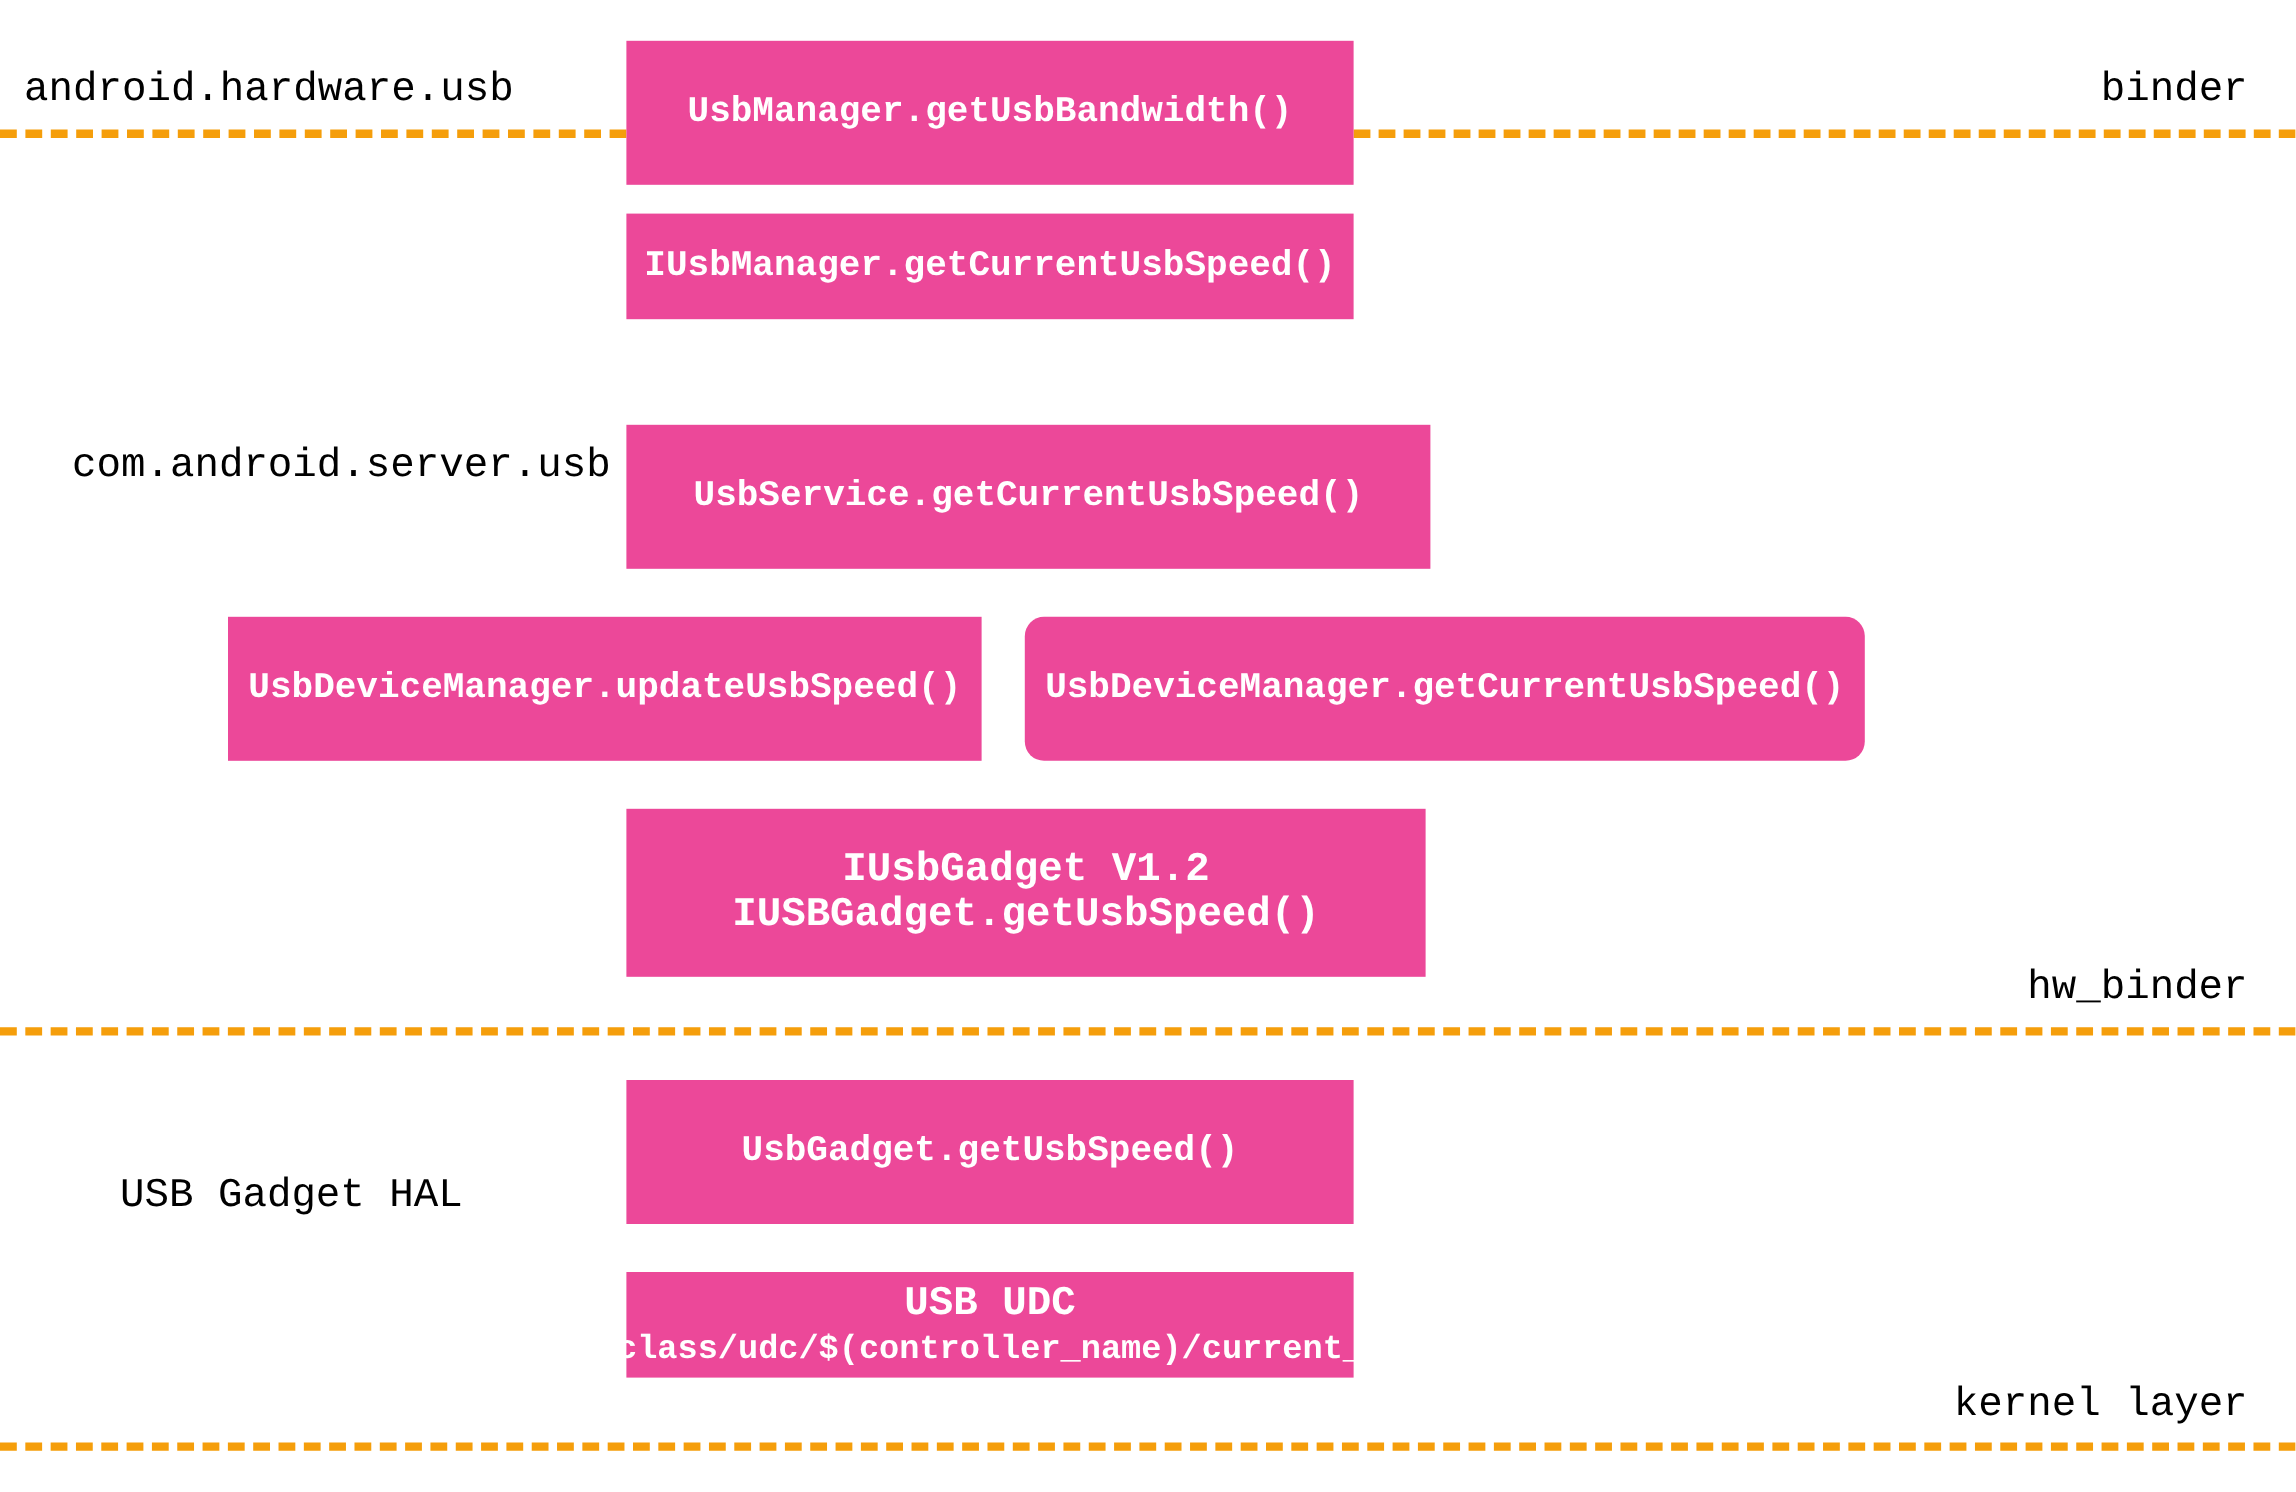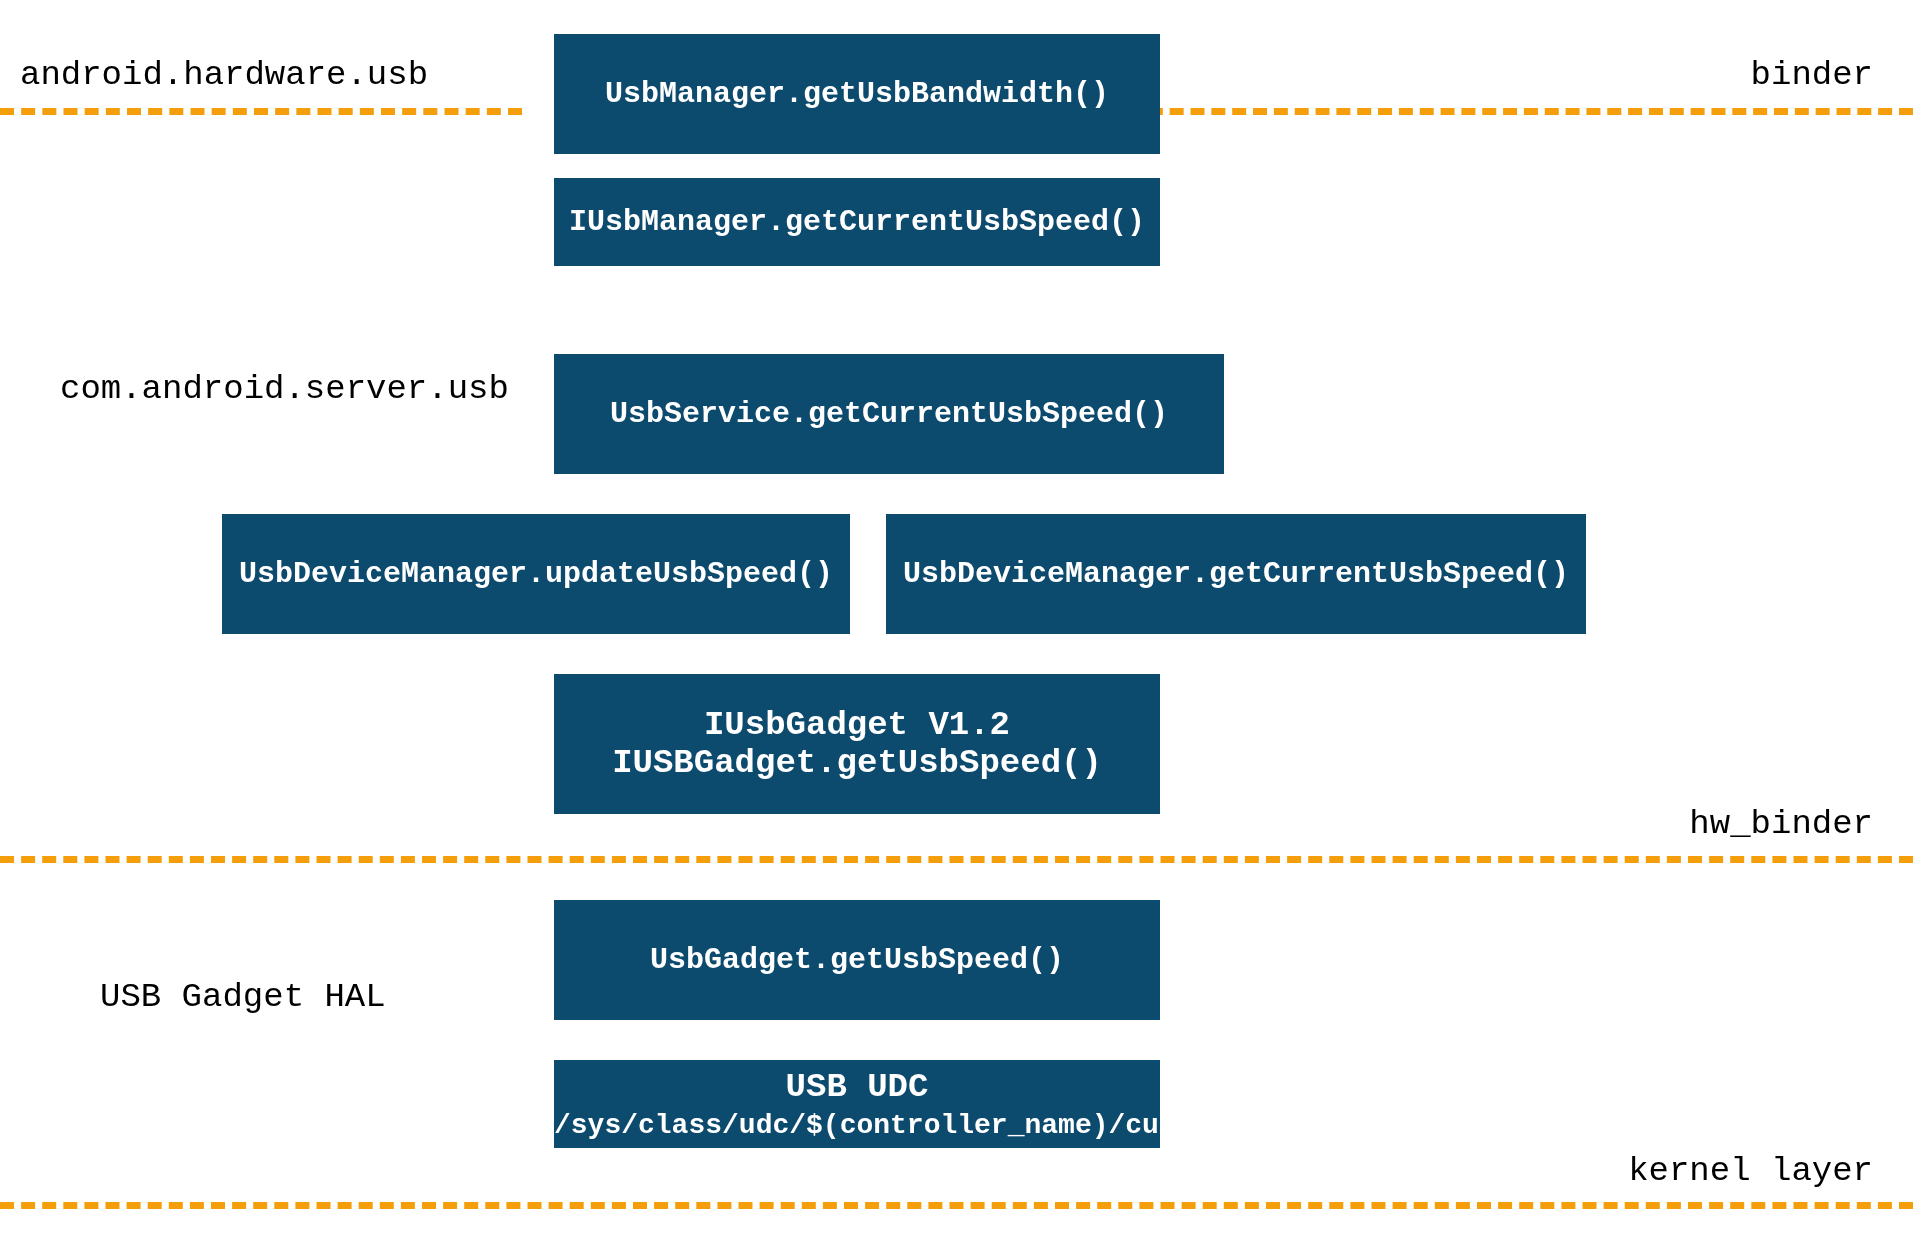--- a/index.html
+++ b/index.html
@@ -4,29 +4,29 @@
 <style>
   * { box-sizing: border-box; margin: 0; padding: 0; }
   body {
     background: #ffffff;
     font-family: 'Consolas', 'Monaco', 'Courier New', monospace;
     width: 1913px;
     height: 1243px;
     position: relative;
   }
   .box {
-    background: #0c4a6e;
+    background: #ec4899;
     color: #ffffff;
     font-weight: bold;
     display: flex;
     flex-direction: column;
+    align-items: center;
     justify-content: center;
     position: absolute;
     text-align: center;
-    margin-left: 32px;
   }
   .label {
     color: #000000;
     font-family: 'Consolas', 'Monaco', 'Courier New', monospace;
     position: absolute;
     font-size: 34px;
   }
   .dashed {
     position: absolute;
     border-top: 7px dashed #f59e0b;
@@ -63,25 +63,25 @@
 </div>
 
 <div class="box box-main" style="left: 522px; top: 354px; width: 670px; height: 120px;">
   <span>UsbService.getCurrentUsbSpeed()</span>
 </div>
 
 <div class="box box-main" style="left: 190px; top: 514px; width: 628px; height: 120px;">
   <span>UsbDeviceManager.updateUsbSpeed()</span>
 </div>
 
-<div class="box box-main" style="left: 854px; top: 514px; width: 700px; height: 120px;">
+<div class="box box-main" style="left: 854px; top: 514px; width: 700px; height: 120px; border-radius: 16px;">
   <span>UsbDeviceManager.getCurrentUsbSpeed()</span>
 </div>
 
-<div class="box" style="left: 522px; top: 674px; width: 606px; height: 140px;">
+<div class="box" style="left: 522px; top: 674px; width: 666px; height: 140px;">
   <div class="box-title">IUsbGadget V1.2</div>
   <div class="box-title">IUSBGadget.getUsbSpeed()</div>
 </div>
 
 <div class="box box-main" style="left: 522px; top: 900px; width: 606px; height: 120px;">
   <span>UsbGadget.getUsbSpeed()</span>
 </div>
 
 <div class="box" style="left: 522px; top: 1060px; width: 606px; height: 88px;">
   <div class="box-title">USB UDC</div>

